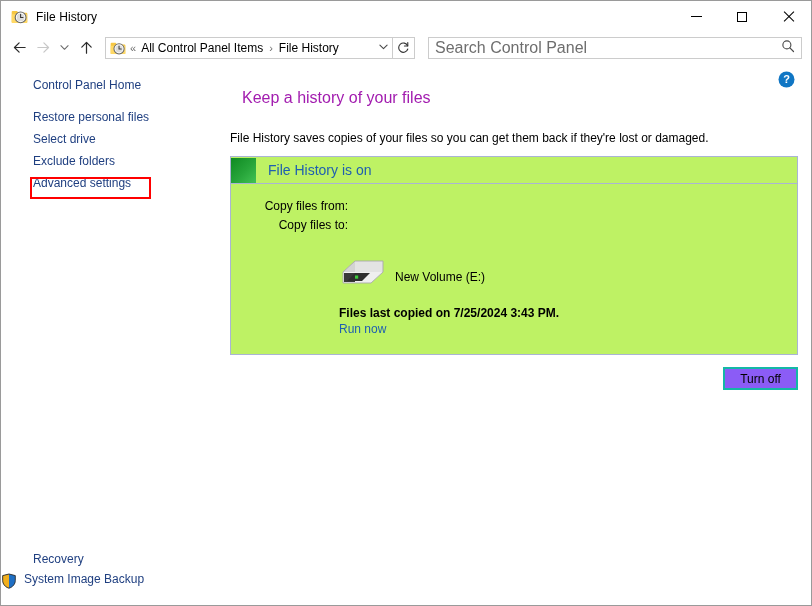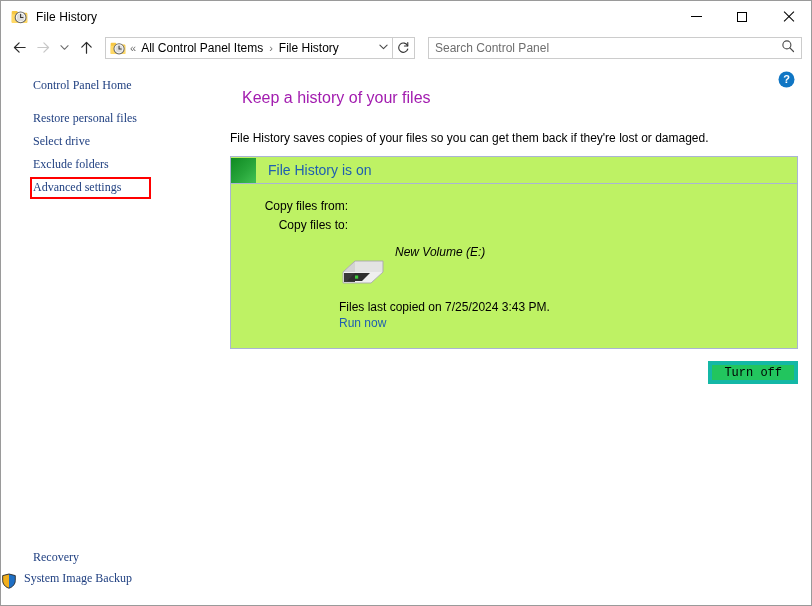--- a/index.html
+++ b/index.html
@@ -159,21 +159,21 @@
     position: relative;
   }
   .searchbox input {
     border: none;
     outline: none;
     background: transparent;
     flex: 1;
     height: 20px;
     padding: 0 6px;
     font-family: "Liberation Sans", sans-serif;
-    font-size: 12px;
+    font-size: 16px;
     color: #be185d;
   }
   .searchbox input::placeholder { color: #6e6e6e; opacity: 1; }
   .search-icon {
     width: 22px; text-align: center;
     color: #4a4a4a;
     font-size: 13px;
     margin-right: 2px;
   }
 
@@ -192,21 +192,20 @@
     box-sizing: border-box;
   }
   .side-link {
     display: block;
     color: #1f3f80;
     font-size: 12px;
     padding: 4px 0 4px 32px;
     text-decoration: none;
     white-space: nowrap;
     cursor: default;
-    font-family: Liberation Serif, serif;
   }
   .side-link.highlighted {
     position: relative;
   }
   .highlight-box {
     position: absolute;
     left: 29px;
     top: 114px;
     width: 121px;
     height: 22px;
@@ -291,67 +290,67 @@
     font-size: 12px;
     color: #000;
     flex: none;
   }
   .kv-val {
     font-size: 12px;
     color: #000;
   }
   .drive-block {
     display: flex;
-    align-items: flex-start;
+    align-items: flex-end;
     padding-left: 108px;
     margin-top: 12px;
-    font-style: italic;
   }
   .drive-icon {
     width: 48px;
     height: 34px;
     flex: none;
     margin-top: 8px;
   }
   .drive-info {
     margin-left: 8px;
     padding-top: 0px;
   }
   .drive-name, .drive-free {
     font-size: 12px;
     color: #000;
     line-height: 17px;
   }
   .last-copied {
     padding-left: 108px;
-    margin-top: 14px;
+    margin-top: 20px;
     font-size: 12px;
     color: #000;
+    font-weight: bold;
   }
   .run-now {
     display: inline-block;
     padding-left: 108px;
     margin-top: 2px;
     font-size: 12px;
     color: #1f5fb0;
     text-decoration: none;
     cursor: default;
   }
 
   .btn-row {
     display: flex;
     justify-content: flex-end;
     padding: 12px 13px 0 0;
   }
   .btn {
     min-width: 75px;
     height: 23px;
-    background: #22c55e;
-    border: 4px solid #14b8a6;
-    font-family: Liberation Mono, monospace;
+    background: #8b5cf6;
+    border: 2px solid #14b8a6;
+    font-family: Liberation Sans, sans-serif;
     font-size: 12px;
     color: #000;
     padding: 0 12px;
     cursor: default;
   }
 
   .help-btn {
     position: absolute;
     right: 16px;
     top: 8px;

